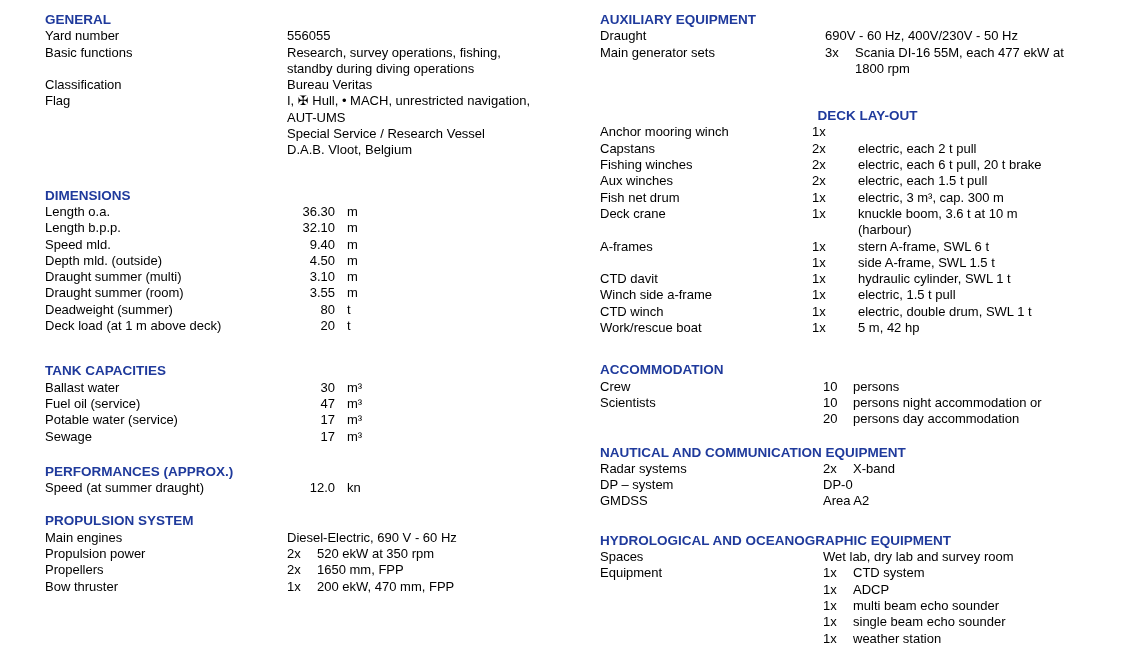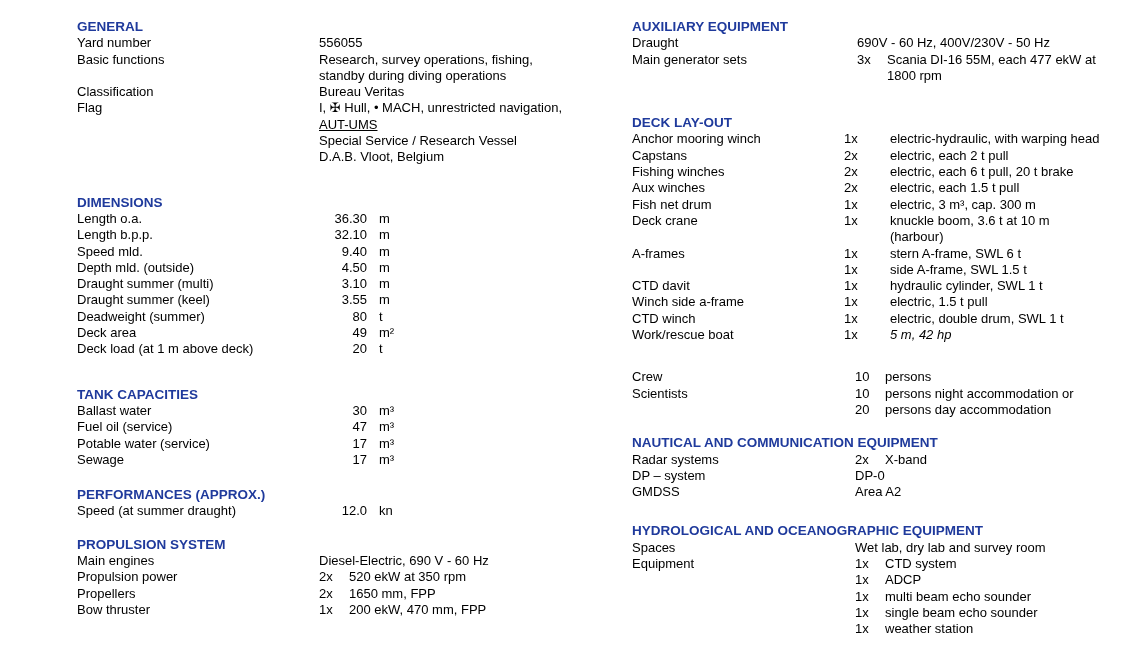--- a/index.html
+++ b/index.html
@@ -2,40 +2,40 @@
 <html><head>
 <meta charset="utf-8">
 <style>
   html,body{margin:0;padding:0;}
   body{
     width:1139px;height:662px;overflow:hidden;background:#ffffff;
     font-family:"Liberation Sans","DejaVu Sans",sans-serif;
     font-size:13px;color:#000000;
   }
   .sheet{position:relative;width:1139px;height:662px;}
-  .col{position:absolute;top:19px;margin-left:32px;}
+  .col{position:absolute;top:12px;}
   .col-left{left:45px;width:520px;}
   .col-right{left:600px;width:535px;}
   .sec-title{
     font-weight:bold;font-size:13.5px;color:#1f3a9c;
     height:16.3px;line-height:16.3px;white-space:nowrap;
   }
   .line{position:relative;height:16.3px;line-height:16.3px;white-space:nowrap;}
   .lbl{position:absolute;left:0;top:0;}
   .val{position:absolute;top:0;}
   .num{position:absolute;top:0;left:228px;width:62px;text-align:right;}
   .unit{position:absolute;top:0;left:302px;}
   
   .sec-general{margin-top:0;}
   .sec-dimensions{margin-top:29px;}
   .sec-tank{margin-top:29px;}
   .sec-performances{margin-top:19px;}
   .sec-propulsion{margin-top:17px;}
   .sec-auxiliary{margin-top:0;}
-  .sec-deck{margin-top:31px;}
+  .sec-deck{margin-top:31px;text-align:center;}
   .sec-accommodation{margin-top:26px;}
   .sec-nautical{margin-top:17px;}
   .sec-hydro{margin-top:23px;}
 </style>
 </head>
 <body>
 
 <div class="sheet">
   <div class="col col-left" id="col-left">
       <div class="section sec-general">
@@ -53,21 +53,21 @@
         </div>
         <div class="line">
           <span class="lbl">Classification</span>
           <span class="val" style="left: 242px;">Bureau Veritas</span>
         </div>
         <div class="line">
           <span class="lbl">Flag</span>
           <span class="val" style="left: 242px;">I, ✠ Hull, • MACH, unrestricted navigation,</span>
         </div>
         <div class="line">
-          <span class="val" style="left: 242px; text-decoration: underline;">AUT-UMS</span>
+          <span class="val" style="left: 242px;">AUT-UMS</span>
         </div>
         <div class="line">
           <span class="val" style="left: 242px;">Special Service / Research Vessel</span>
         </div>
         <div class="line">
           <span class="val" style="left: 242px;">D.A.B. Vloot, Belgium</span>
         </div>
       </div>
       <div class="section sec-dimensions">
         <div class="sec-title">DIMENSIONS</div>
@@ -90,33 +90,28 @@
           <span class="lbl">Depth mld. (outside)</span>
           <span class="num">4.50</span>
           <span class="unit">m</span>
         </div>
         <div class="line">
           <span class="lbl">Draught summer (multi)</span>
           <span class="num">3.10</span>
           <span class="unit">m</span>
         </div>
         <div class="line">
-          <span class="lbl">Draught summer (keel)</span>
+          <span class="lbl">Draught summer (room)</span>
           <span class="num">3.55</span>
           <span class="unit">m</span>
         </div>
         <div class="line">
           <span class="lbl">Deadweight (summer)</span>
           <span class="num">80</span>
           <span class="unit">t</span>
-        </div>
-        <div class="line">
-          <span class="lbl">Deck area</span>
-          <span class="num">49</span>
-          <span class="unit">m²</span>
         </div>
         <div class="line">
           <span class="lbl">Deck load (at 1 m above deck)</span>
           <span class="num">20</span>
           <span class="unit">t</span>
         </div>
       </div>
       <div class="section sec-tank">
         <div class="sec-title">TANK CAPACITIES</div>
         <div class="line">
@@ -185,21 +180,20 @@
         </div>
         <div class="line">
           <span class="val" style="left: 255px;">1800 rpm</span>
         </div>
       </div>
       <div class="section sec-deck">
         <div class="sec-title">DECK LAY-OUT</div>
         <div class="line">
           <span class="lbl">Anchor mooring winch</span>
           <span class="val" style="left: 212px;">1x</span>
-          <span class="val" style="left: 258px;">electric-hydraulic, with warping head</span>
         </div>
         <div class="line">
           <span class="lbl">Capstans</span>
           <span class="val" style="left: 212px;">2x</span>
           <span class="val" style="left: 258px;">electric, each 2 t pull</span>
         </div>
         <div class="line">
           <span class="lbl">Fishing winches</span>
           <span class="val" style="left: 212px;">2x</span>
           <span class="val" style="left: 258px;">electric, each 6 t pull, 20 t brake</span>
@@ -242,24 +236,25 @@
           <span class="val" style="left: 258px;">electric, 1.5 t pull</span>
         </div>
         <div class="line">
           <span class="lbl">CTD winch</span>
           <span class="val" style="left: 212px;">1x</span>
           <span class="val" style="left: 258px;">electric, double drum, SWL 1 t</span>
         </div>
         <div class="line">
           <span class="lbl">Work/rescue boat</span>
           <span class="val" style="left: 212px;">1x</span>
-          <span class="val" style="left: 258px; font-style: italic;">5 m, 42 hp</span>
+          <span class="val" style="left: 258px;">5 m, 42 hp</span>
         </div>
       </div>
       <div class="section sec-accommodation">
+        <div class="sec-title">ACCOMMODATION</div>
         <div class="line">
           <span class="lbl">Crew</span>
           <span class="val" style="left: 223px;">10</span>
           <span class="val" style="left: 253px;">persons</span>
         </div>
         <div class="line">
           <span class="lbl">Scientists</span>
           <span class="val" style="left: 223px;">10</span>
           <span class="val" style="left: 253px;">persons night accommodation or</span>
         </div>

